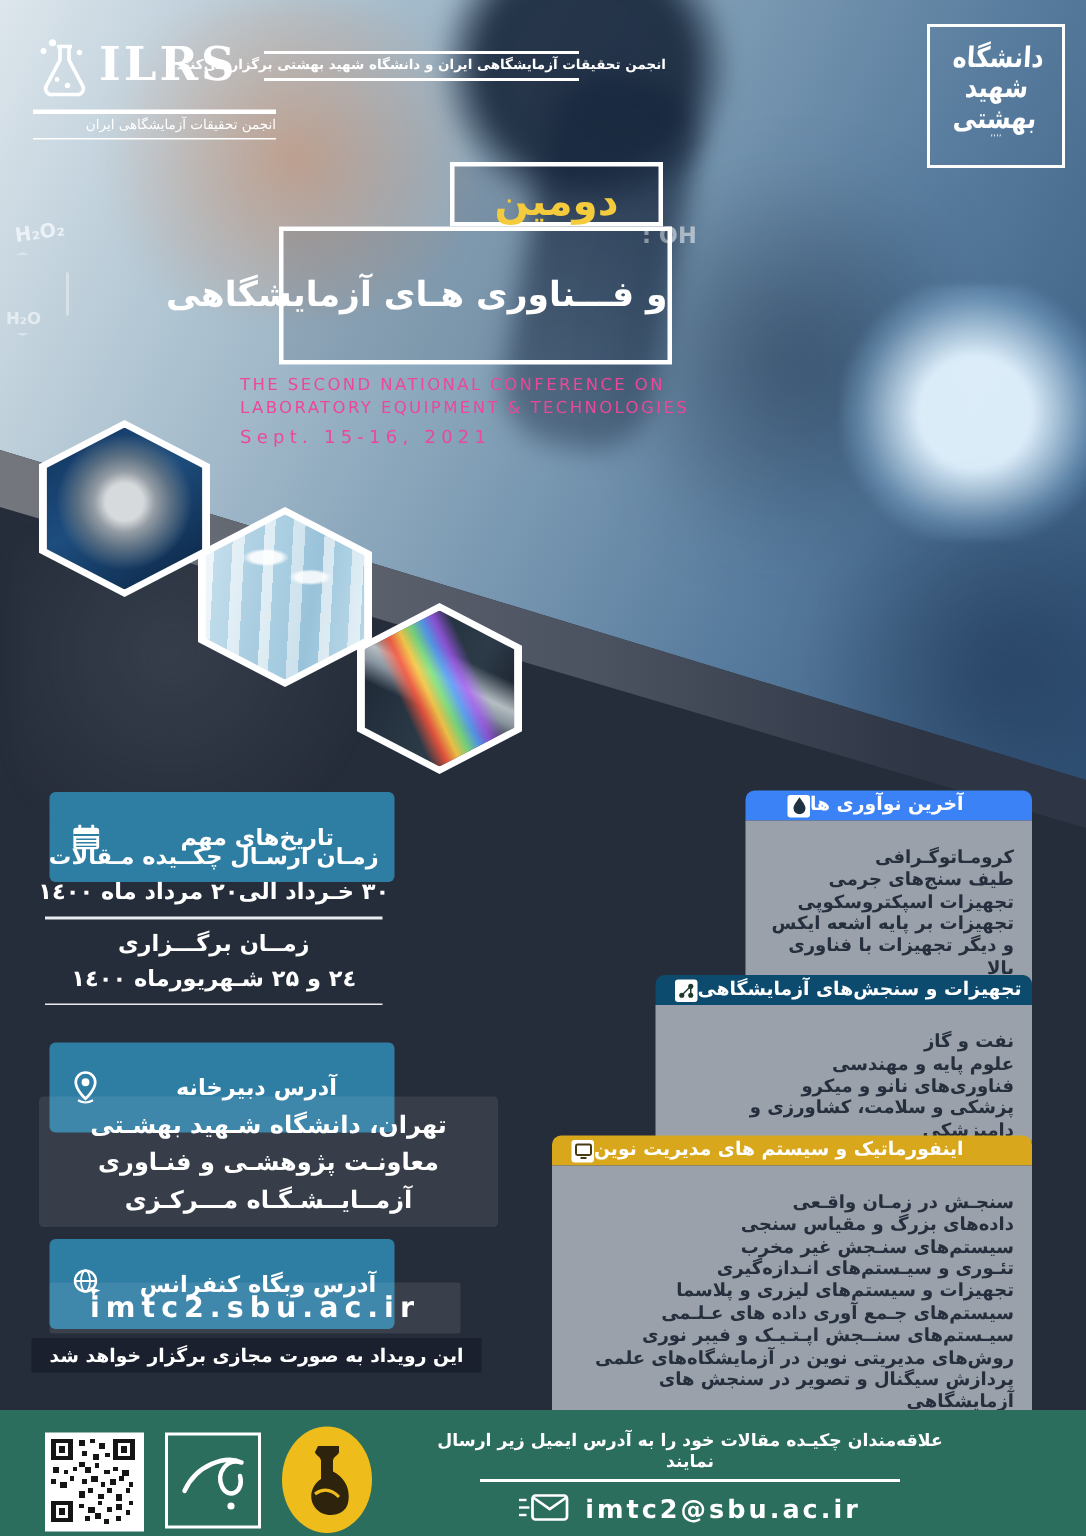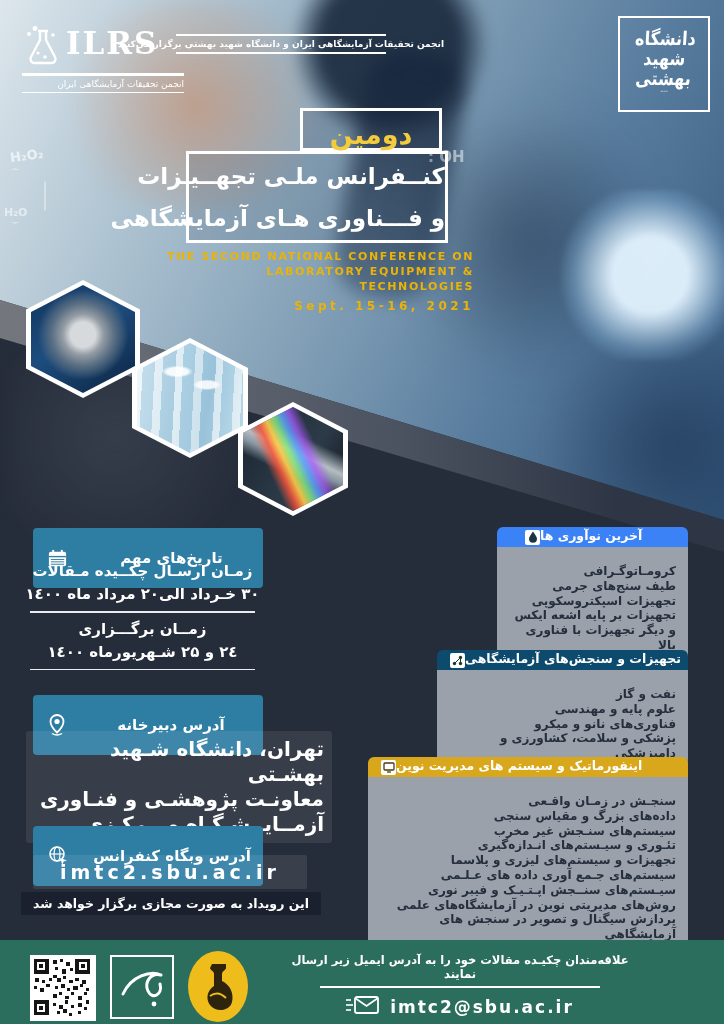--- a/index.html
+++ b/index.html
@@ -51,21 +51,21 @@
   .sbu-inner{transform:scaleY(1.18) skewX(-4deg);text-align:center;font-weight:bold;font-size:16px;line-height:17px;}
   .sbu-dots{font-size:6px;letter-spacing:2px;margin-top:5px;}
 
   
   .ordbox{left:300px;top:108px;width:142px;height:43px;border:3px solid #fff;box-sizing:border-box;
     display:flex;align-items:flex-end;justify-content:center;background:rgba(20,32,54,.18);}
   .ordbox span{color:#f4cb3d;font-size:27px;font-weight:bold;line-height:1;}
   .titlebox{left:186px;top:151px;width:262px;height:92px;border:3px solid #fff;box-sizing:border-box;
     background:rgba(20,32,54,.12);display:flex;flex-direction:column;justify-content:center;}
   .titlebox div{direction:rtl;text-align:center;color:#fff;font-weight:bold;font-size:23px;line-height:42px;white-space:nowrap;}
-  .ensub{left:160px;top:249px;width:314px;text-align:right;color:#eab308;font-weight:bold;}
+  .ensub{left:160px;top:249px;width:314px;text-align:left;color:#ec4899;font-weight:normal;}
   .ensub .l{font-size:11px;letter-spacing:1.6px;line-height:15px;}
   .ensub .d{font-size:12px;letter-spacing:3.5px;margin-top:5px;}
 
   
   .hex{clip-path:polygon(50% 0,100% 25%,100% 75%,50% 100%,0 75%,0 25%);}
   .hexw{background:#fff;}
   .hexin{position:absolute;left:5px;top:5px;right:5px;bottom:5px;}
   .hex1{left:26px;top:280px;width:114px;height:118px;}
   .hex1 .hexin{background:
      radial-gradient(circle at 50% 46%,#d6dadd 0 16%,#949ca4 26%,#5a6f83 40%,rgba(20,45,80,0) 58%),
@@ -101,21 +101,21 @@
     padding:16px 6px;color:#fff;font-weight:bold;font-size:15px;direction:rtl;}
   .cbar .cicon{margin-left:8px;flex:0 0 auto;display:flex;}
   .cbar .ctl{flex:1;text-align:center;padding-left:18px;}
   .card1-bar{left:33px;top:528px;width:218px;}
   .dates{left:20px;top:560px;width:245px;color:#fff;text-align:center;direction:rtl;font-weight:bold;}
   .dates .dl{font-size:15px;line-height:23px;}
   .dates .drule{height:1.5px;background:#e8ecf0;width:225px;margin:5px auto;}
   .card2-bar{left:33px;top:695px;width:218px;}
   .addr{left:26px;top:731px;width:306px;background:rgba(255,255,255,.08);border-radius:3px;
     padding:6px 8px;box-sizing:border-box;color:#fff;text-align:center;direction:rtl;font-weight:bold;}
-  .addr div{font-size:20px;line-height:25px;text-align:right;}
+  .addr div{font-size:16px;line-height:25px;}
   .card3-bar{left:33px;top:826px;width:218px;}
   .urlbox{left:33px;top:855px;width:274px;background:rgba(255,255,255,.09);border-radius:2px;
     text-align:center;padding:6px 0;color:#fff;font-weight:bold;font-size:19px;letter-spacing:4px;}
   .urlnote{left:21px;top:892px;width:300px;background:rgba(8,13,24,.38);text-align:center;
     color:#fff;font-weight:bold;font-size:12.5px;padding:4px 0;direction:rtl;}
 
   
   .footer{left:0;top:940px;width:724px;height:84px;background:#2c6e5d;}
   .qr{left:30px;top:955px;width:66px;height:66px;background:#fff;padding:2px;box-sizing:border-box;}
   .sqlogo{left:110px;top:955px;width:64px;height:64px;border:2px solid #fff;box-sizing:border-box;
@@ -179,21 +179,20 @@
       <div>شهید</div>
       <div>بهشتی</div>
     </div>
     <div class="sbu-dots">٬٬٬٬</div>
   </div>
 
   <div class="abs ordbox">
     <span>دومین</span>
   </div>
   <div class="abs titlebox">
-    <div>کنــفرانس  ملـی تجهــیـزات</div>
     <div>و فـــناوری هـای آزمایشگاهی</div>
   </div>
   <div class="abs ensub">
     <div class="l">THE SECOND NATIONAL  CONFERENCE ON</div>
     <div class="l">LABORATORY EQUIPMENT  &amp; TECHNOLOGIES</div>
     <div class="d">Sept. 15-16, 2021</div>
   </div>
 
   <div class="abs hex hexw hex1">
       <div class="hexin hex"></div>

